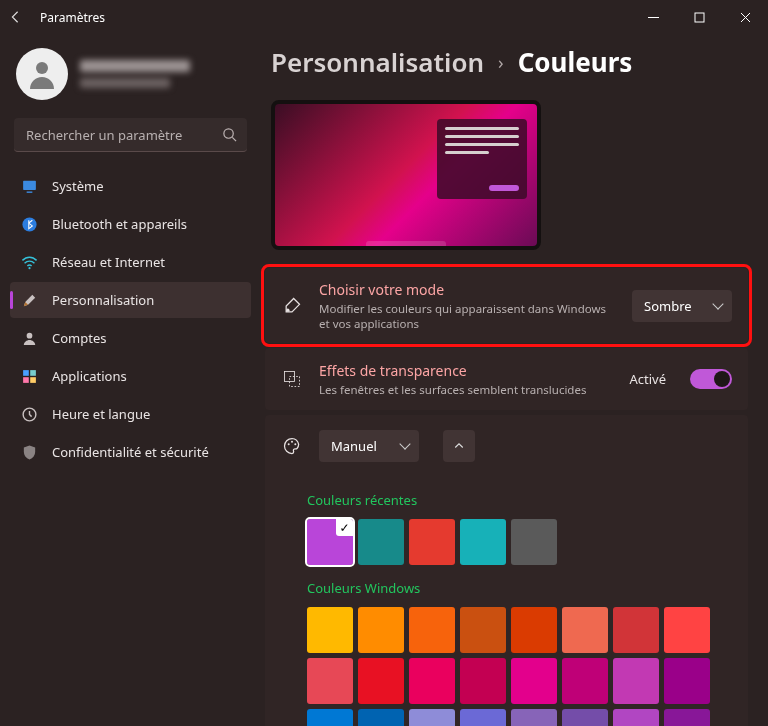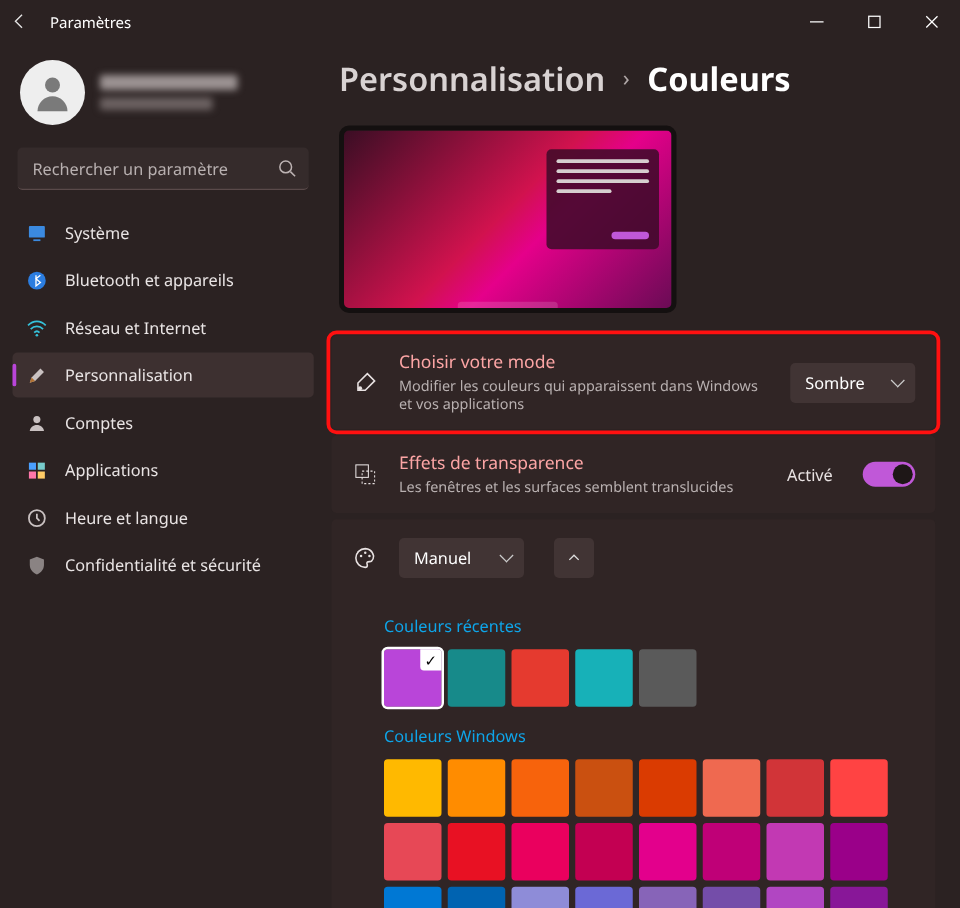--- a/index.html
+++ b/index.html
@@ -62,21 +62,21 @@
   .row-title{font-size:14px;color:#fca5a5;}
   .row-sub{font-size:11.5px;color:var(--text-dim);margin-top:2px;}
   .drop{background:var(--drop);border-radius:4px;height:32px;min-width:100px;padding:0 30px 0 12px;display:flex;align-items:center;position:relative;font-size:13px;cursor:pointer;}
   .drop::after{content:"";position:absolute;right:10px;top:13px;width:7px;height:7px;border-right:1.3px solid #ccc;border-bottom:1.3px solid #ccc;transform:rotate(45deg);margin-top:-3px;}
   .toggle-label{font-size:13px;color:#e8e2e2;margin-right:8px;}
   .toggle{width:42px;height:20px;border-radius:10px;background:var(--toggle-on);position:relative;cursor:pointer;}
   .toggle::after{content:"";position:absolute;right:2px;top:2px;width:16px;height:16px;border-radius:50%;background:#1e1717;}
   .expand{width:32px;height:32px;border-radius:4px;background:var(--drop);display:flex;align-items:center;justify-content:center;margin-left:8px;cursor:pointer;}
   .expand svg{transform:rotate(180deg);}
   
-  .section-label{font-size:13px;color:#0ea5e9;margin:14px 0 10px 42px;}
+  .section-label{font-size:13px;color:#22c55e;margin:14px 0 10px 42px;}
   .swatches{display:flex;flex-wrap:wrap;gap:5px;margin-left:42px;margin-right:0;}
   .sw{width:46px;height:46px;border-radius:3px;cursor:pointer;position:relative;}
   .sw.sel{outline:2px solid #fff;outline-offset:0;}
   .sw.sel::after{content:"✓";position:absolute;top:0;right:0;width:17px;height:17px;background:#fff;color:#000;font-size:12px;display:flex;align-items:center;justify-content:center;border-radius:0 3px 0 3px;}
   .grid{display:grid;grid-template-columns:repeat(8,46px);gap:5px;margin-left:42px;}
   .accent-panel{background:var(--bg2);border-radius:4px;padding-bottom:20px;}
   .accent-panel .row{background:transparent;margin-bottom:0;}
 </style>
 </head>
 <body>

